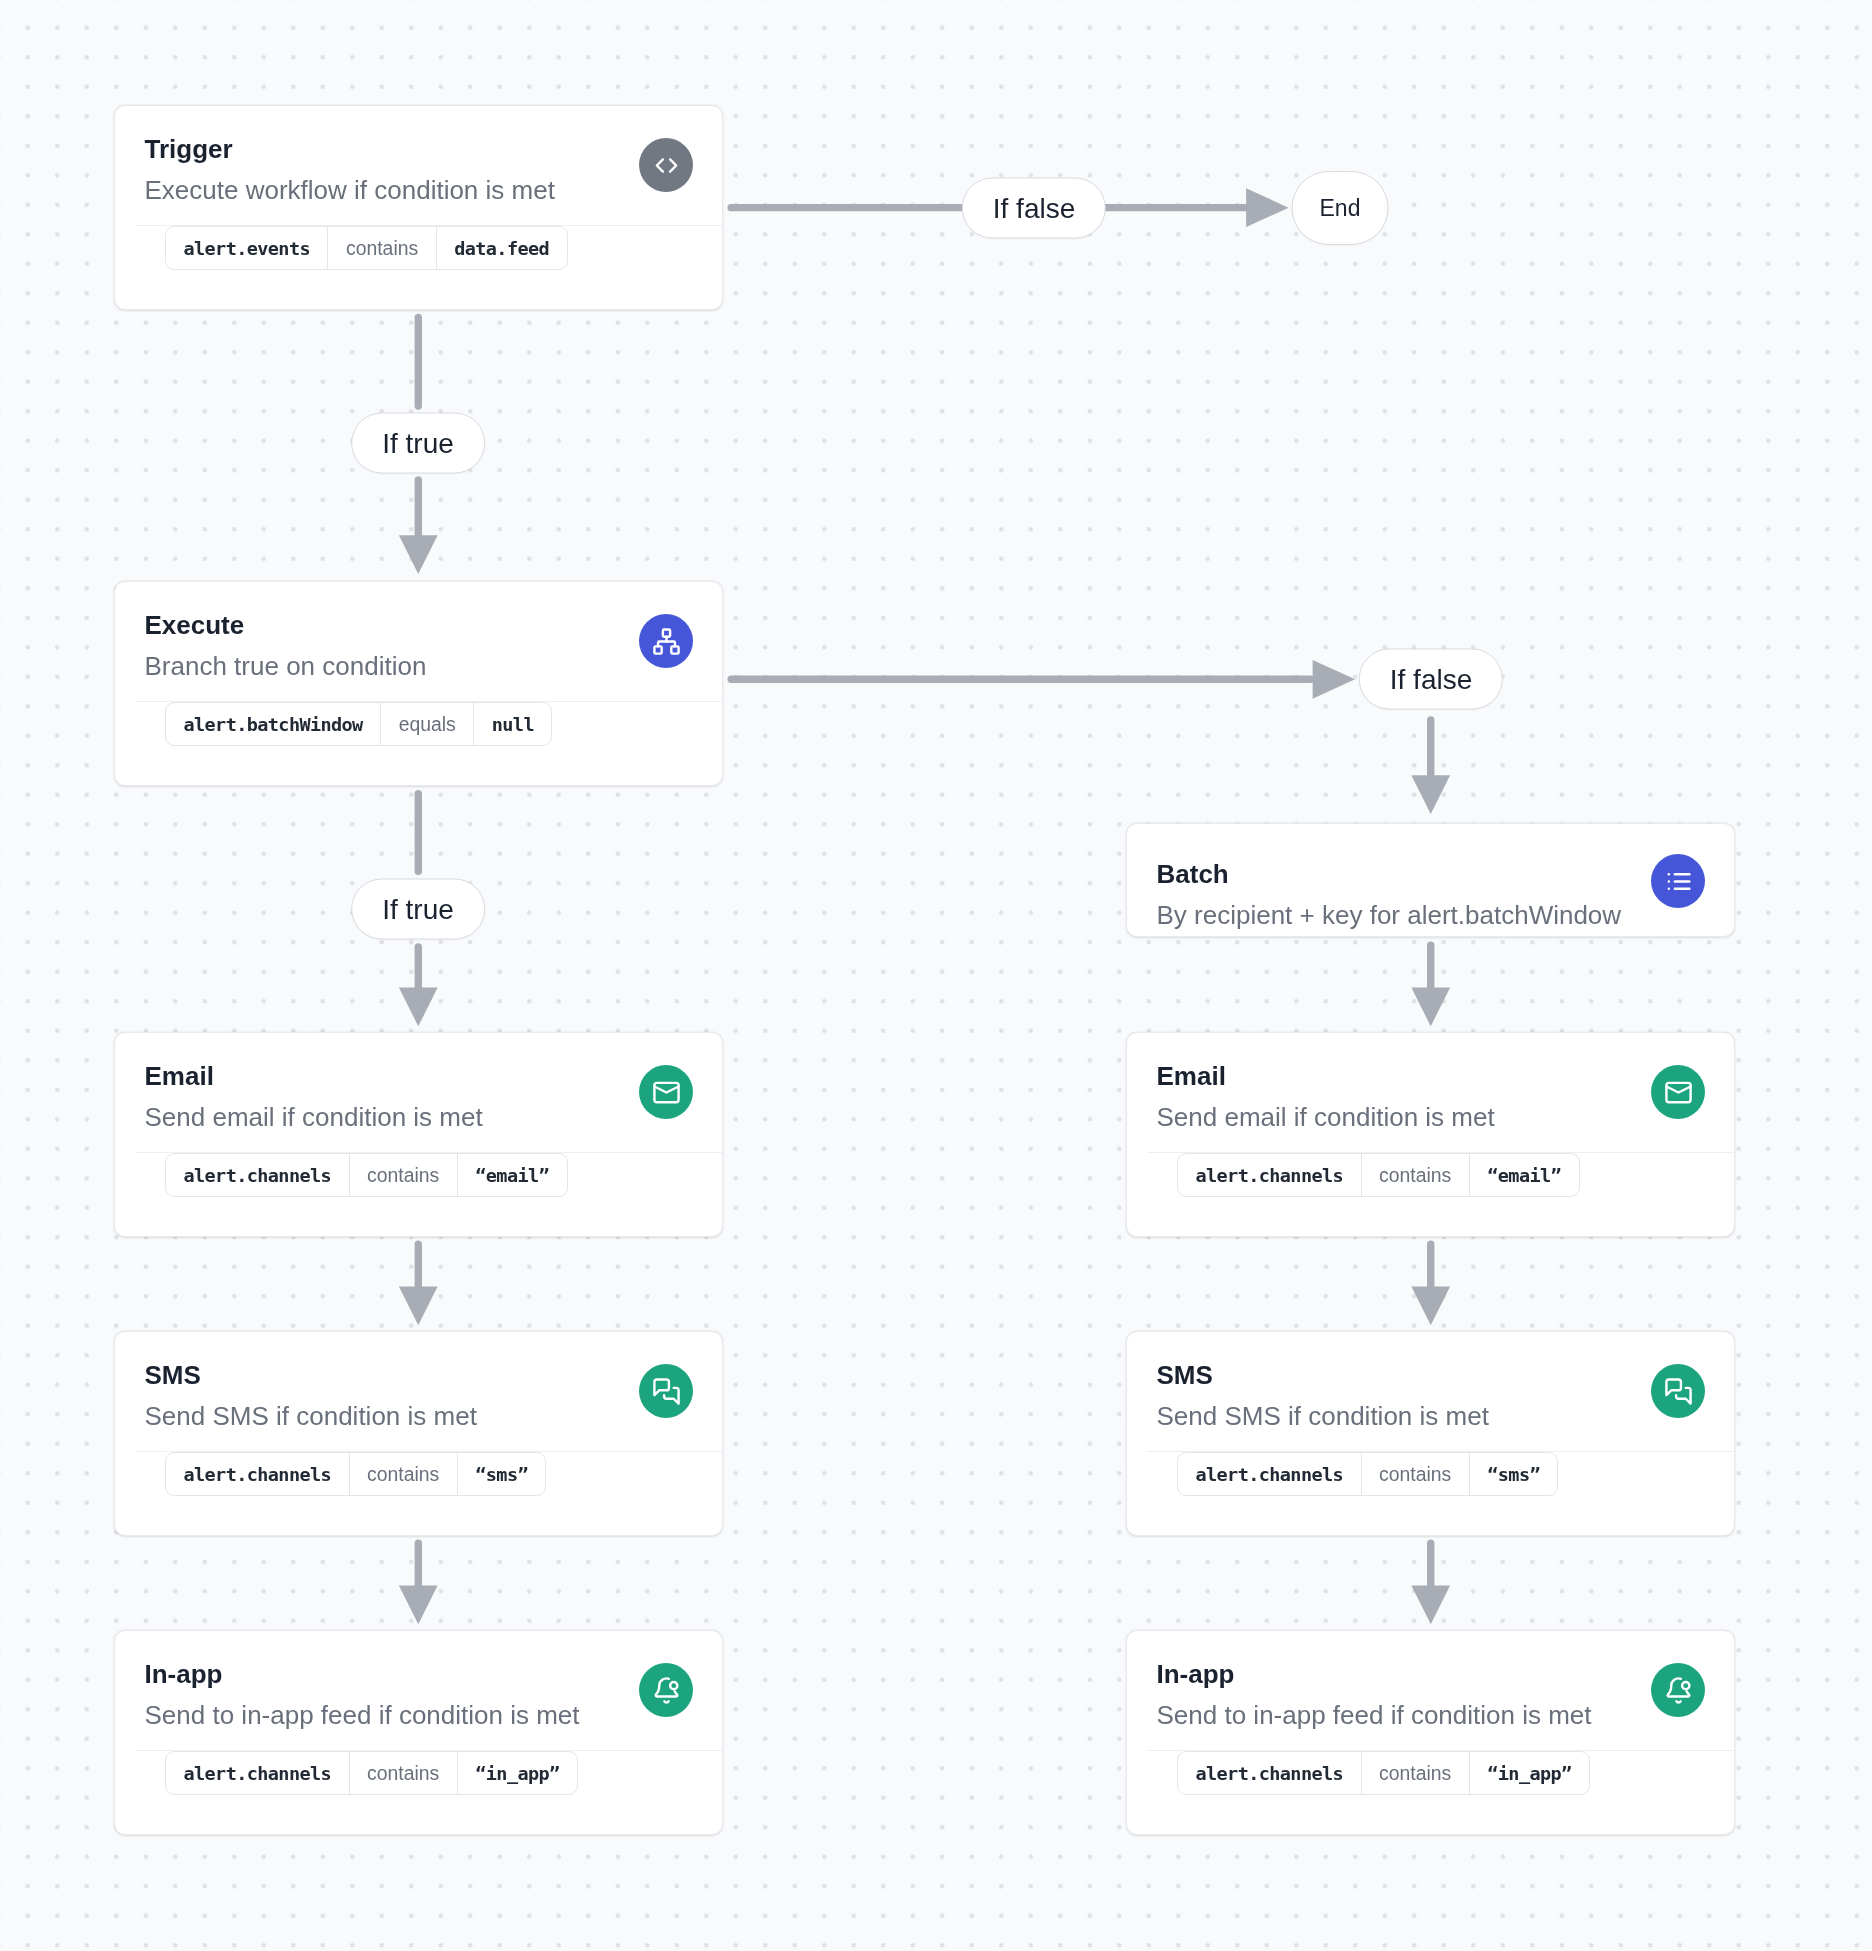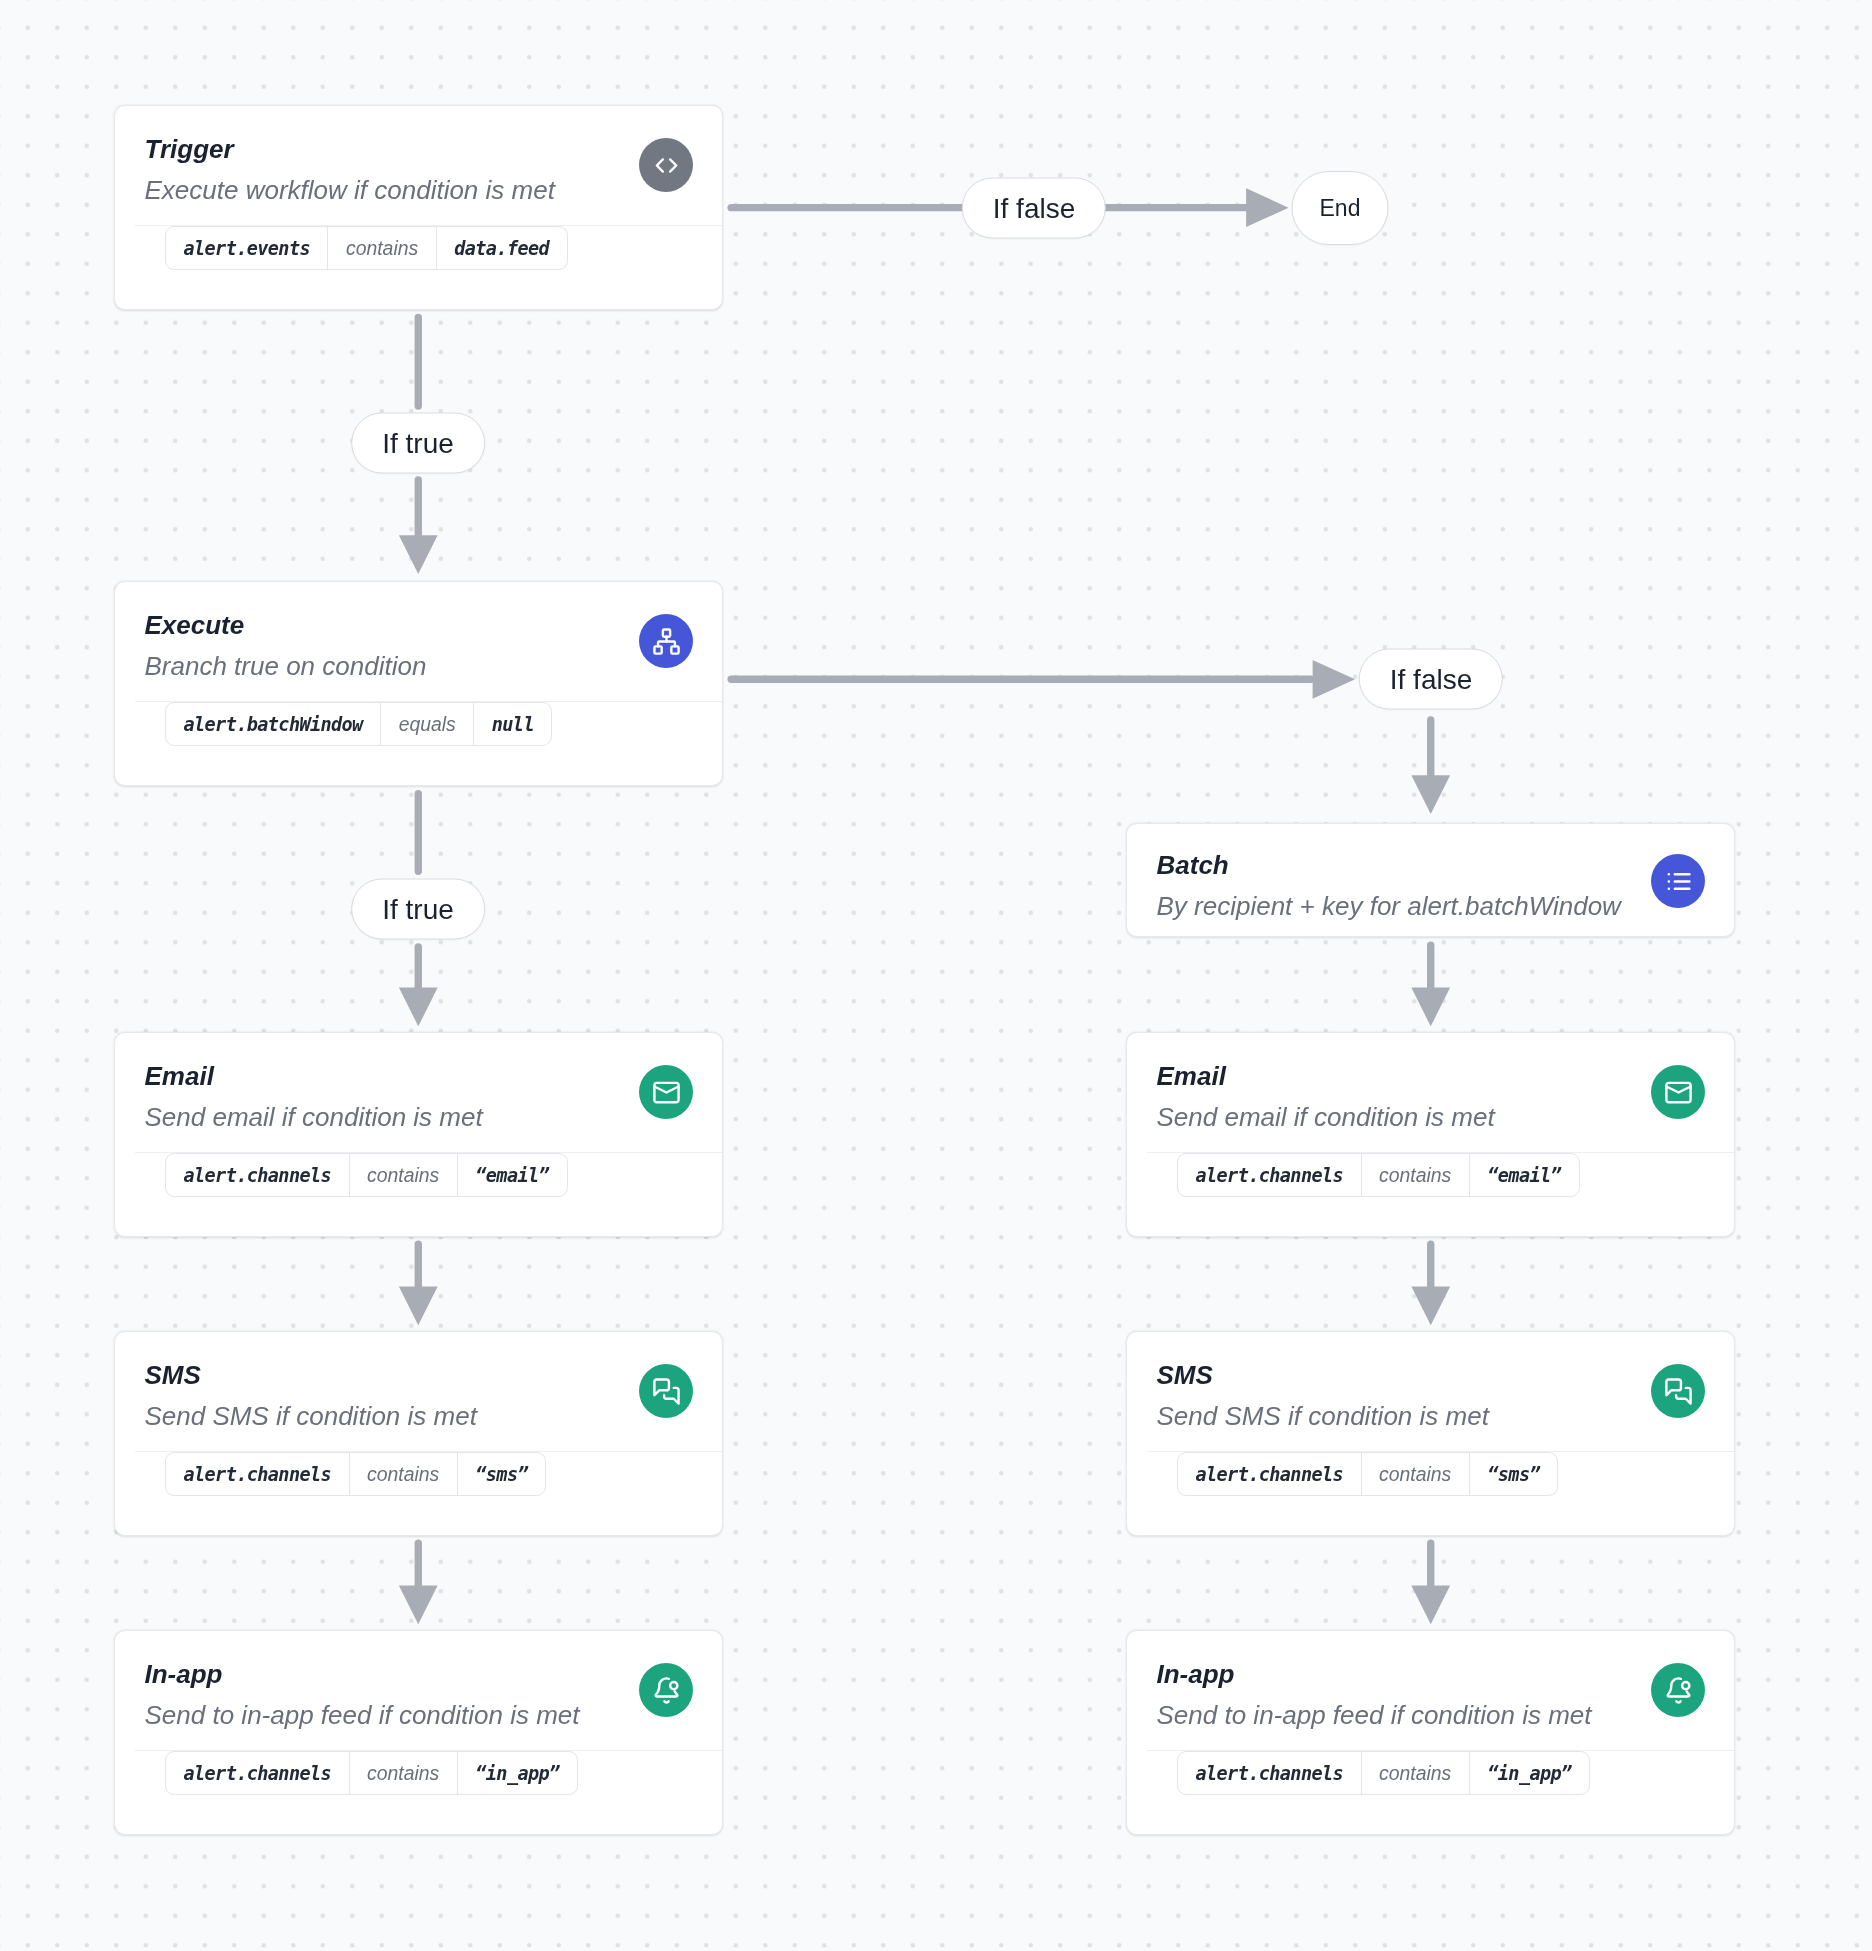--- a/index.html
+++ b/index.html
@@ -11,25 +11,24 @@
     font-family:"Liberation Sans",sans-serif;
   }
   .edges{position:absolute;left:0;top:0;pointer-events:none;}
   .edges path{stroke:#A8ACB4;stroke-width:8;fill:none;stroke-linecap:round;}
   .edges polygon{fill:#A8ACB4;}
 
   .card{
     position:absolute;width:609px;height:205px;box-sizing:border-box;
     background:#FFFFFF;border:1.4px solid #E7E9EC;border-radius:11px;
     box-shadow:0 0.9px 2.8px rgba(16,24,40,.08),0 0.9px 1.8px rgba(16,24,40,.05);
-    font-style:italic;
   }
   .card.short{height:114px;}
   .card-head{position:relative;height:119px;box-sizing:border-box;padding:28px 102px 0 29.5px;}
-  .card.short .card-head{height:114px;padding-top:26px;}
+  .card.short .card-head{height:114px;padding-top:35px;}
   .card-title{font-size:26px;font-weight:600;color:#1A2230;}
   .card-sub{margin-top:10px;font-size:26px;color:#69707C;}
   .badge{
     position:absolute;top:32px;right:29px;width:54px;height:54px;border-radius:50%;
     display:flex;align-items:center;justify-content:center;
   }
   .card.short .badge{top:30px;}
   .badge svg{width:29px;height:29px;stroke:#FFFFFF;stroke-width:2;fill:none;
     stroke-linecap:round;stroke-linejoin:round;}
   .badge.gray{background:#717882;}

